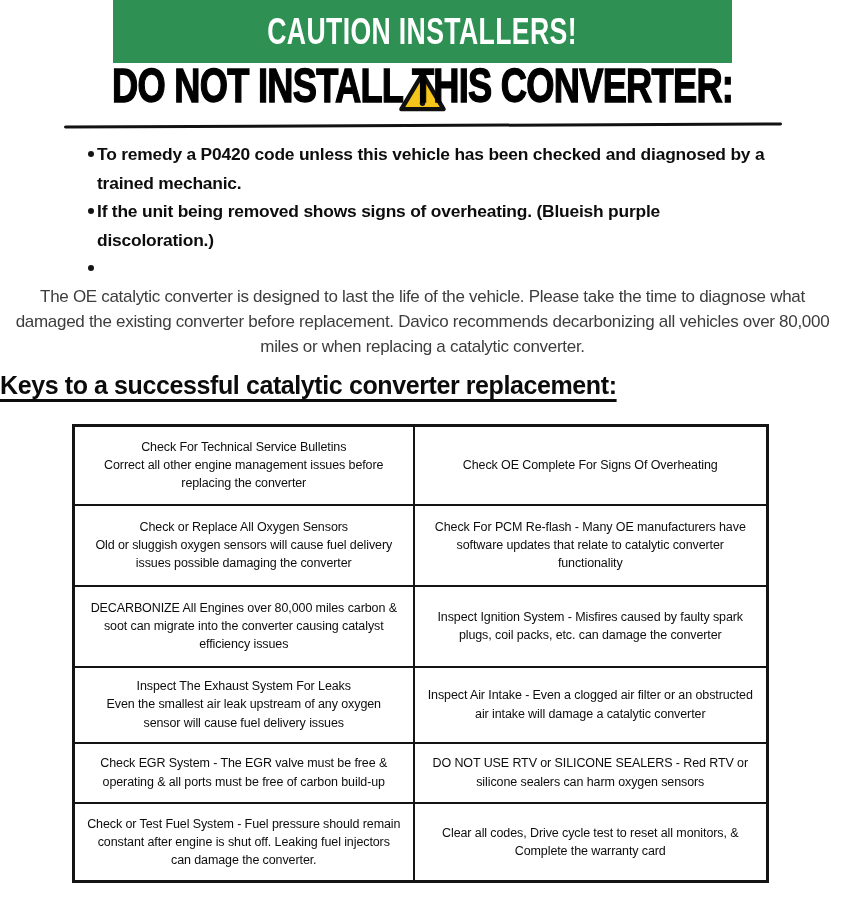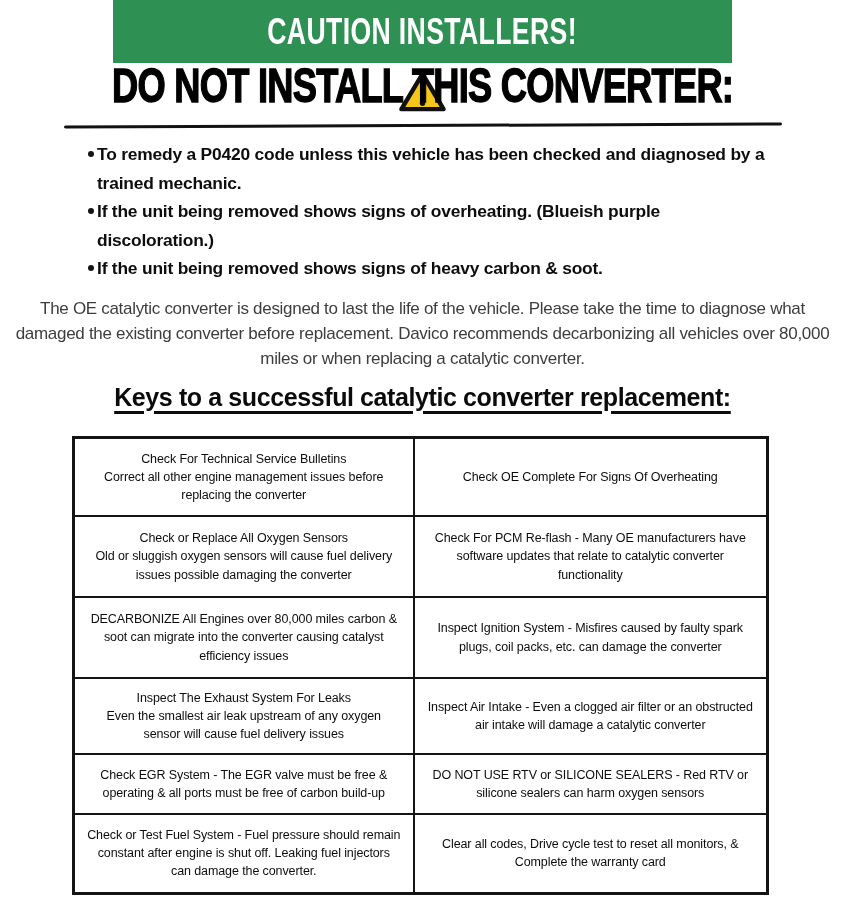--- a/index.html
+++ b/index.html
@@ -92,21 +92,21 @@
     width: 822px;
     text-align: center;
     font-size: 17px;
     line-height: 25px;
     color: #3d3d3d;
     letter-spacing: -0.3px;
   }
   
   .keys {
     margin-top: 9px;
-    text-align: center;
+    text-align: left;
     height: 32px;
   }
   .keys span {
     font-weight: bold;
     font-size: 25px;
     letter-spacing: -0.4px;
     color: #0b0b0b;
     text-decoration: underline;
     text-decoration-thickness: 2.5px;
     text-underline-offset: 5px;
@@ -166,21 +166,20 @@
   <li>
     <span class="bullet-dot"></span>
     <span>To remedy a P0420 code unless this vehicle has been checked and diagnosed by a trained mechanic.</span>
   </li>
   <li>
     <span class="bullet-dot"></span>
     <span>If the unit being removed shows signs of overheating. (Blueish purple discoloration.)</span>
   </li>
   <li>
     <span class="bullet-dot"></span>
-    <span>If the unit being removed shows signs of heavy carbon &amp; soot.</span>
   </li>
 </ul>
 
 <div class="intro">The OE catalytic converter is designed to last the life of the vehicle. Please take the time to diagnose what damaged the existing converter before replacement. Davico recommends decarbonizing all vehicles over 80,000 miles or when replacing a catalytic converter.</div>
 
 <div class="keys">
   <span>Keys to a successful catalytic converter replacement:</span>
 </div>
 
 <table class="tips">

